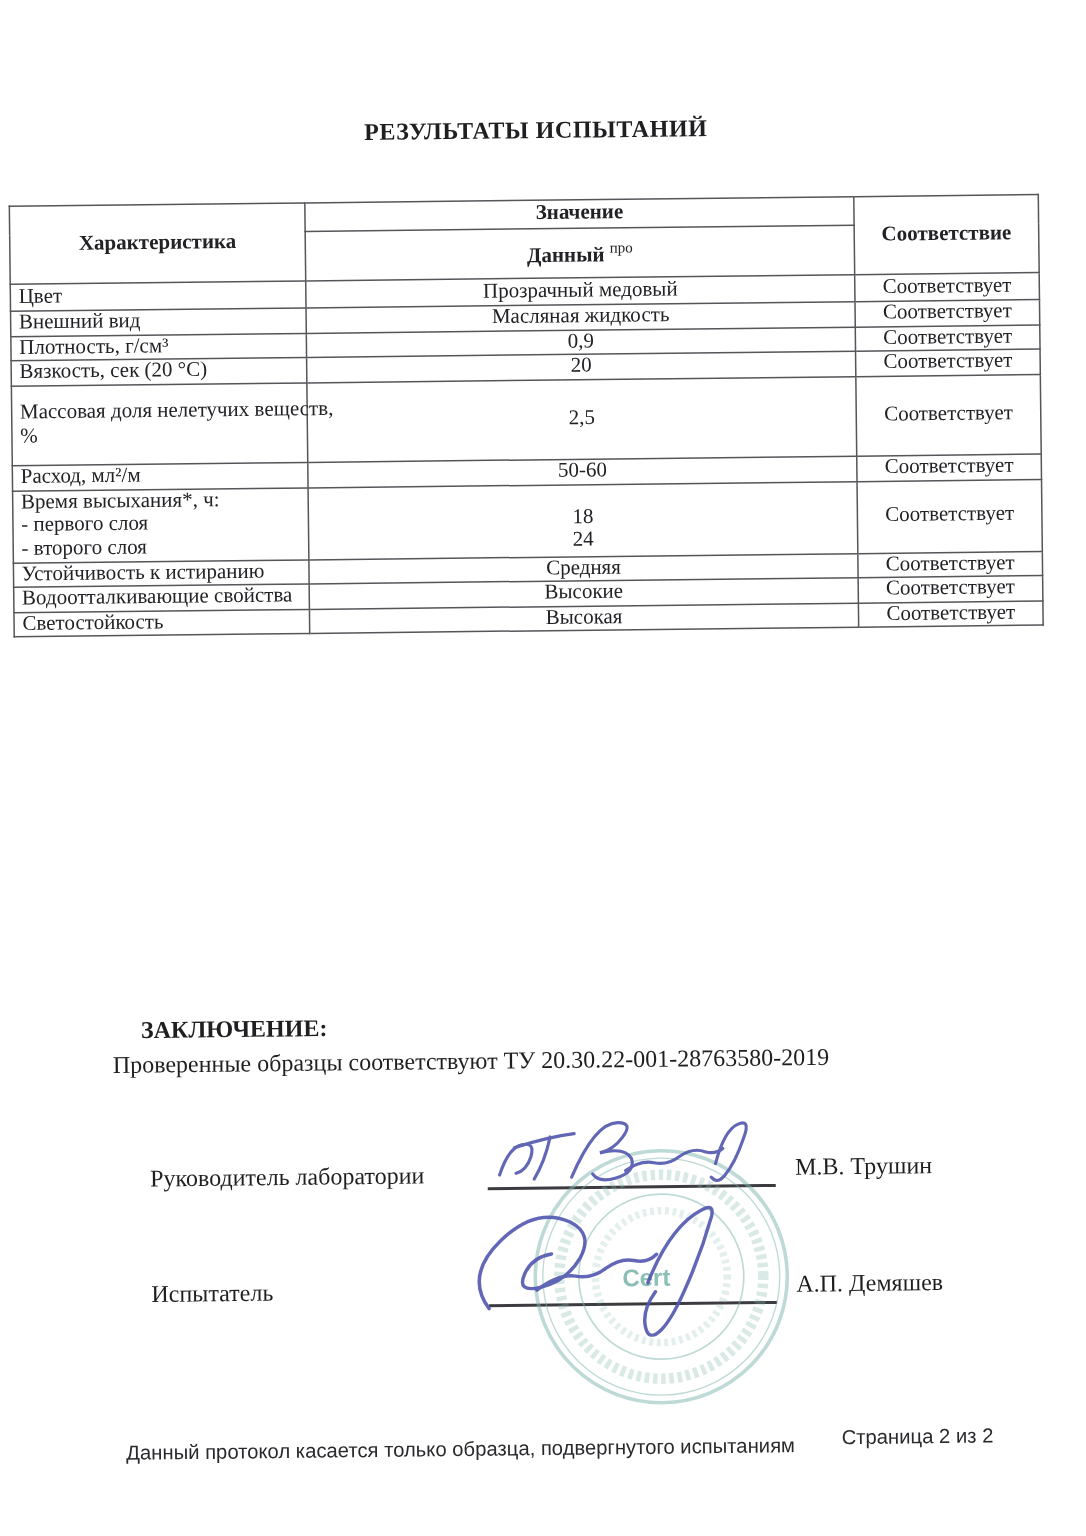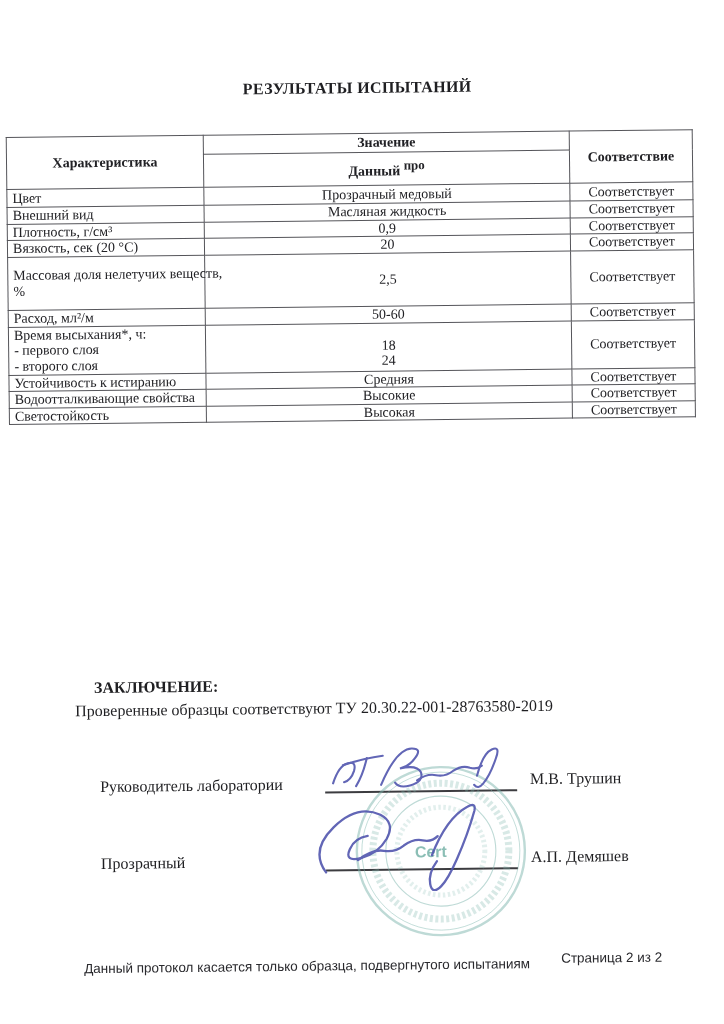--- a/index.html
+++ b/index.html
@@ -21,21 +21,21 @@
   tr.hr2 td { height:33px; }
   tr.r td { height:16px; }
   tr.r0 td { height:18px; }
   tr.r4 td { height:53px; }
   tr.r5 td { height:17px; }
   tr.r6 td { height:48px; }
   tr.rs td { height:15px; }
   .c-char { text-align:left; padding-left:5px; white-space:nowrap; }
   .c-val  { text-align:center; }
   .c-comp { text-align:center; }
-  sup.prod { font-size:13px; font-weight:bold; vertical-align:super; }
+  sup.prod { font-size:10px; font-weight:normal; vertical-align:super; }
   .drying-val { vertical-align:bottom; padding-bottom:2px; }
 
   .concl-head { position:absolute; left:92px; top:676px; font-size:16px; font-weight:bold; }
   .concl-text { position:absolute; left:73px; top:699px; font-size:16px; }
 
   .sig-role1 { position:absolute; left:97px;  top:775px; font-size:16px; }
   .sig-role2 { position:absolute; left:97px;  top:852px; font-size:16px; }
   .sig-name1 { position:absolute; left:527px; top:772px; font-size:16px; }
   .sig-name2 { position:absolute; left:527px; top:850px; font-size:16px; }
   .sig-line  { position:absolute; width:192px; height:1.5px; background:#3c3c40; }
@@ -161,21 +161,21 @@
       <path d="M18,26 q22,-7 40,-9"></path>
       <path d="M42,19 q-4,17 -11,28"></path>
       <path d="M56,46 q16,-36 31,-36 q11,0 3,10 q-6,8 -15,10 q17,-4 21,4 q3,9 -11,13 q-11,3 -15,-3"></path>
       <path d="M92,42 q10,-7 19,-5 q9,2 17,-4 q9,-6 17,-3 q7,2 12,-2"></path>
       <path d="M152,38 q6,-22 15,-26 q9,-4 4,9 q-6,17 -13,25 q-5,6 -9,1"></path>
     </g>
   </svg>
   <div class="sig-line line1"></div>
   <div class="sig-name1">М.В. Трушин</div>
 
-  <div class="sig-role2">Прозрачный</div>
+  <div class="sig-role2">Испытатель</div>
   <svg class="sig-svg svg2" width="200" height="100" viewBox="0 0 200 100">
     <g fill="none" stroke="#5156ae" stroke-width="2.3" stroke-linecap="round" opacity="0.9">
       <path d="M14,80 q-16,-22 8,-45 q24,-23 47,-12 q15,8 6,24 q-9,15 -26,19 q-17,4 -11,-9 q5,-11 18,-13"></path>
       <path d="M46,68 q15,-11 26,-9 q11,2 20,-5 q10,-7 19,-5 q9,2 15,-4"></path>
       <path d="M120,64 q15,-37 36,-48 q9,-5 7,4 q-7,24 -18,48 q-9,20 -16,27 q-9,9 -11,-2 q-2,-11 7,-23"></path>
     </g>
   </svg>
   <div class="sig-line line2"></div>
   <div class="sig-name2">А.П. Демяшев</div>
 

